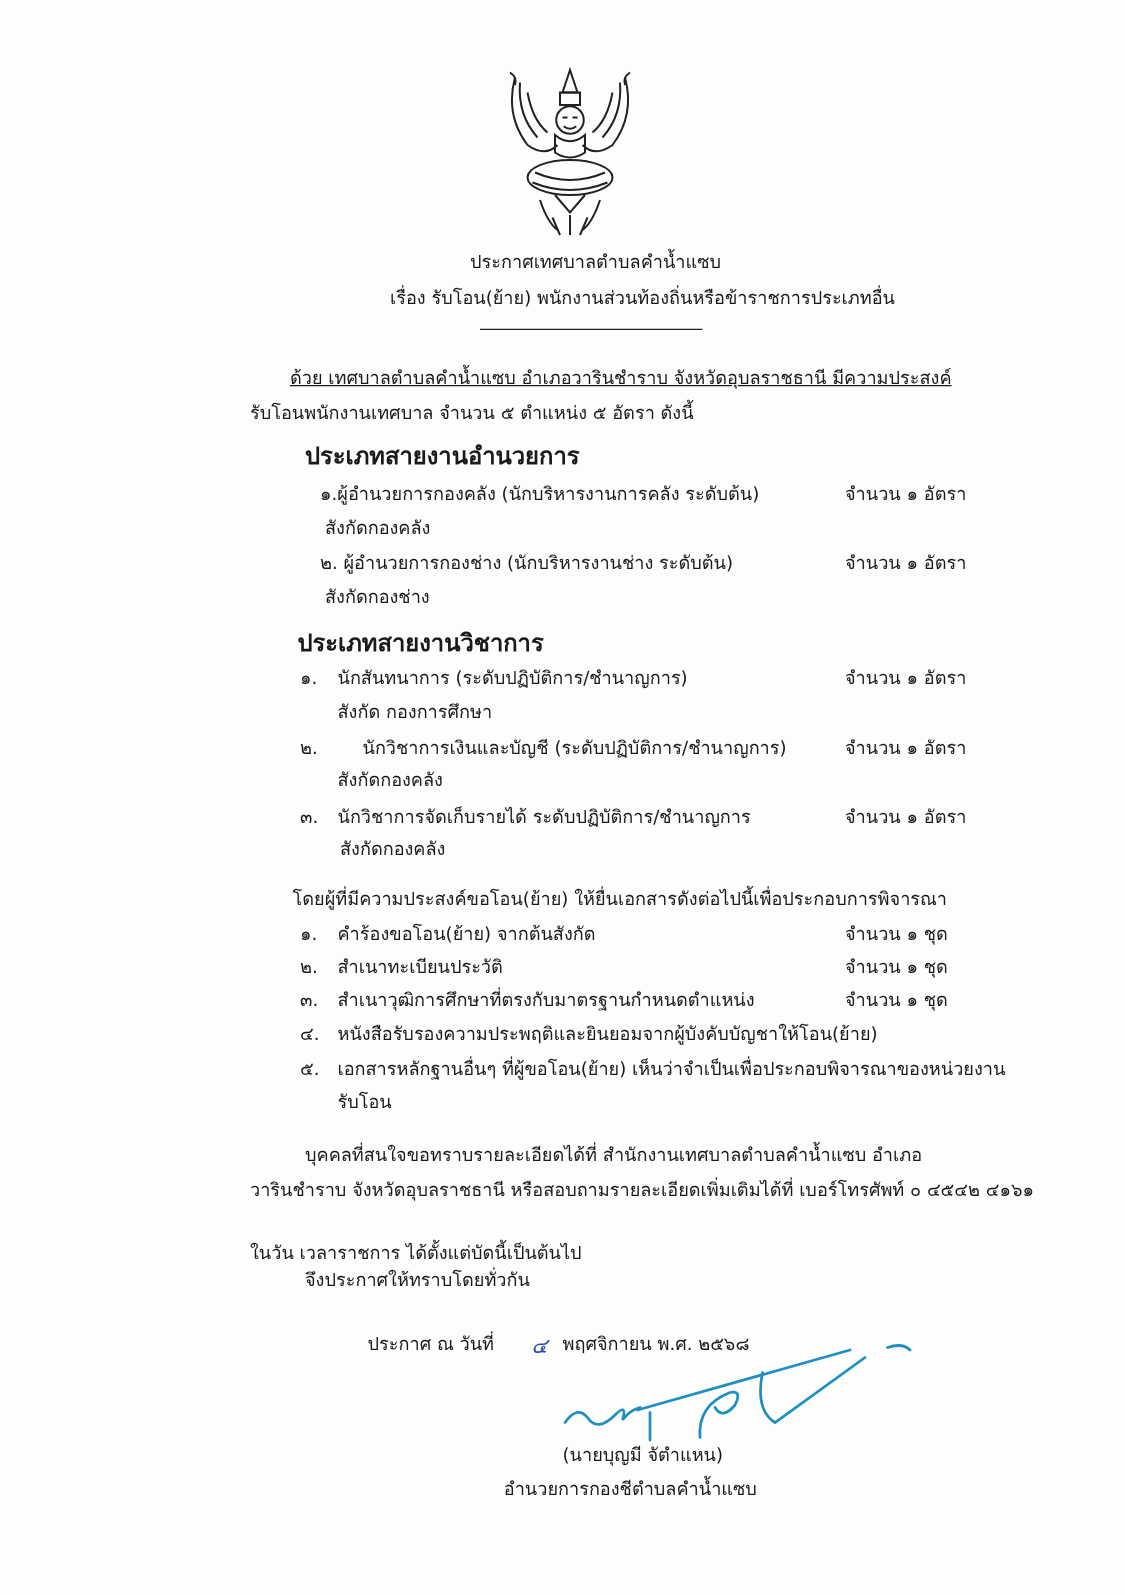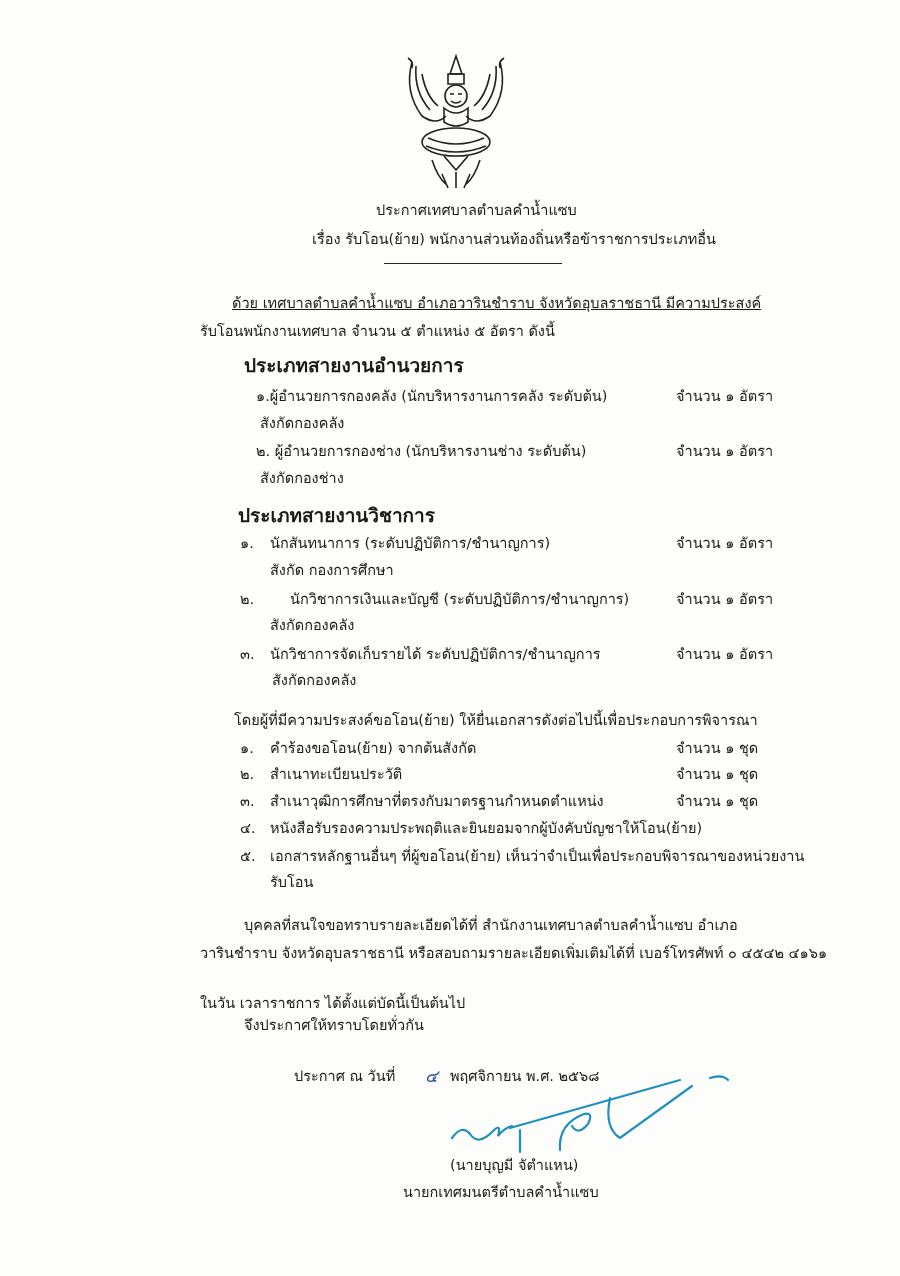--- a/index.html
+++ b/index.html
@@ -99,13 +99,13 @@
     <path d="M12 70 q10 -14 18 -4 q8 12 22 -2 q10 -10 6 4 q6 -8 14 -10"></path>
     <path d="M70 60 L240 12"></path>
     <path d="M270 10 q12 -4 18 2"></path>
     <path d="M120 82 q-2 -26 24 -36 q10 -2 4 10 q-10 12 -16 2"></path>
     <path d="M170 30 q-6 30 10 40 L252 18"></path>
     <path d="M80 62 v22"></path>
   </g>
 </svg>
 
 <div class="t" style="left:450px;top:1155px;">(นายบุญมี  จัตำแหน)</div>
-<div class="t" style="left:403px;top:1182px;">นายกเทศมนตรีตำบลคำน้ำแซบ</div>
+<div class="t" style="left:403px;top:1182px;">อำนวยการกองชีตำบลคำน้ำแซบ</div>
 
 </body></html>

